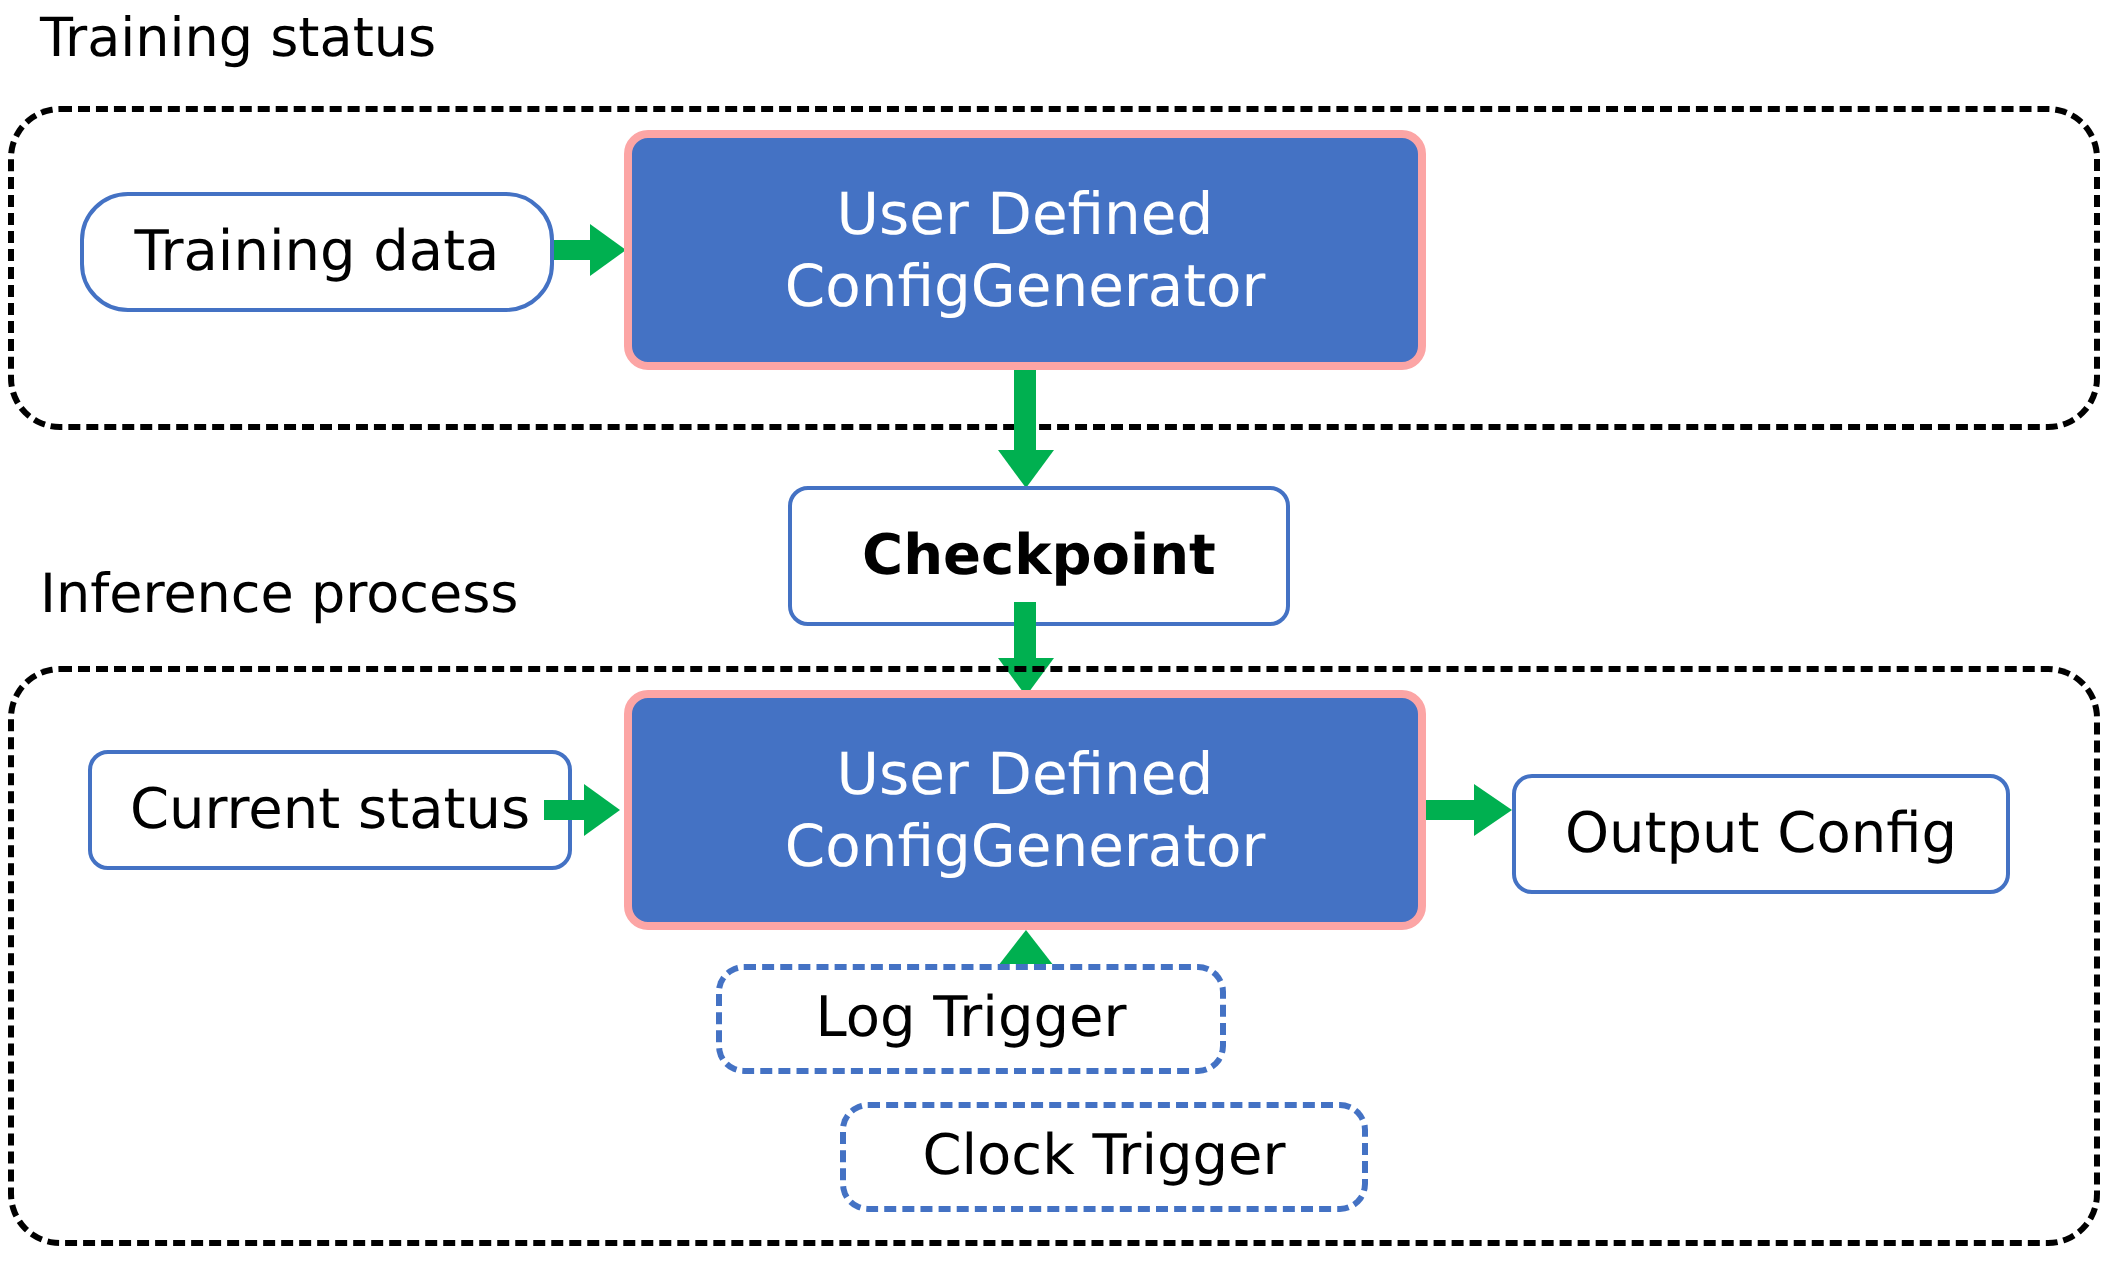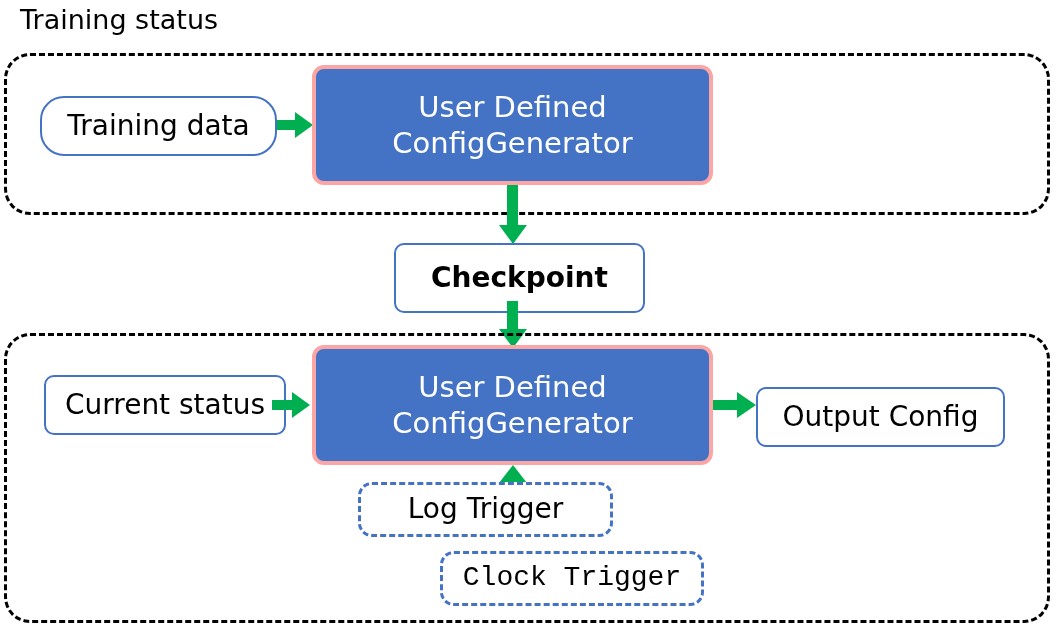--- a/index.html
+++ b/index.html
@@ -106,20 +106,21 @@
     <span>Checkpoint</span>
   </div>
 
   <svg class="arrow-svg" style="left:498px; top:301px;" width="30" height="48">
     <g fill="#00B050">
       <rect x="9" y="0" width="11" height="32"></rect>
       <polygon points="1,28 29,28 15,47"></polygon>
     </g>
   </svg>
 
+  <div class="group-label" style="left:20px; top:284px;">Inference process</div>
 
   <div class="group-box" style="left:4px; top:333px; width:1046px; height:290px;"></div>
 
   <div class="node node-white" style="left:28px; top:375px; width:242px; height:60px;margin-left:16px;">
     <span>Current status</span>
   </div>
 
   <svg class="arrow-svg" style="left:272px; top:391px;" width="40" height="30">
     <g fill="#00B050">
       <rect x="0" y="9" width="24" height="10"></rect>
@@ -147,17 +148,17 @@
     <g fill="#00B050">
       <rect x="9" y="14" width="11" height="24"></rect>
       <polygon points="1,18 29,18 15,0"></polygon>
     </g>
   </svg>
 
   <div class="node node-dashed" style="left:358px; top:482px; width:255px; height:55px;">
     <span>Log Trigger</span>
   </div>
 
-  <div class="node node-dashed" style="left:440px; top:551px; width:264px; height:55px;font-family:Liberation Mono, monospace;">
+  <div class="node node-dashed" style="left:420px; top:551px; width:264px; height:55px;">
     <span>Clock Trigger</span>
   </div>
 
 </div>
 
 </body></html>

